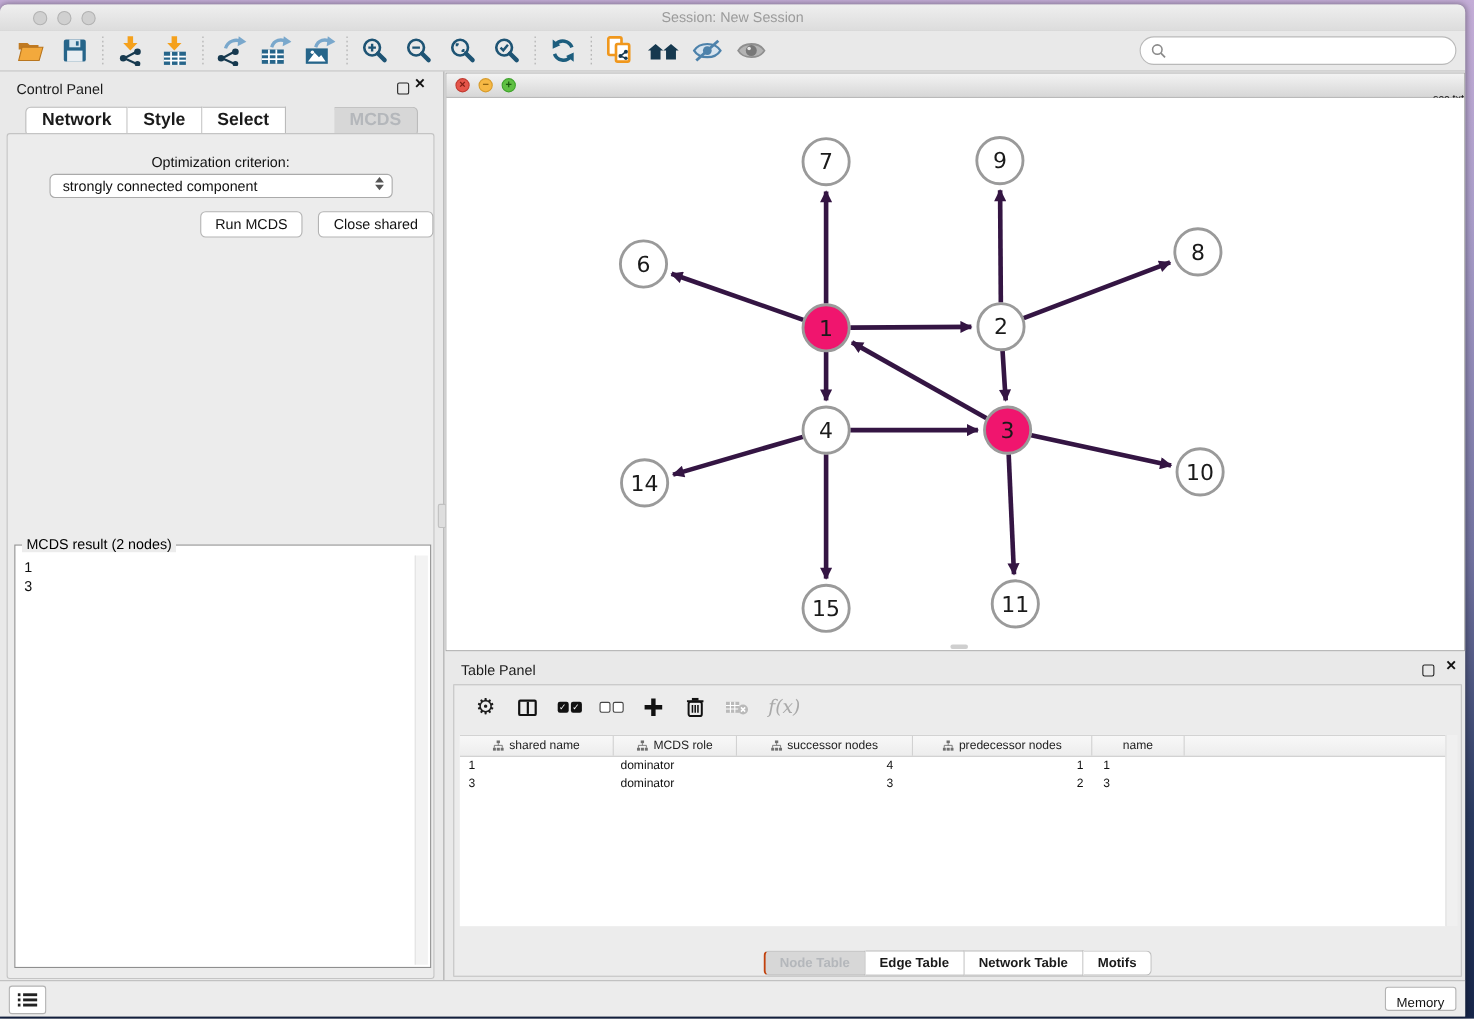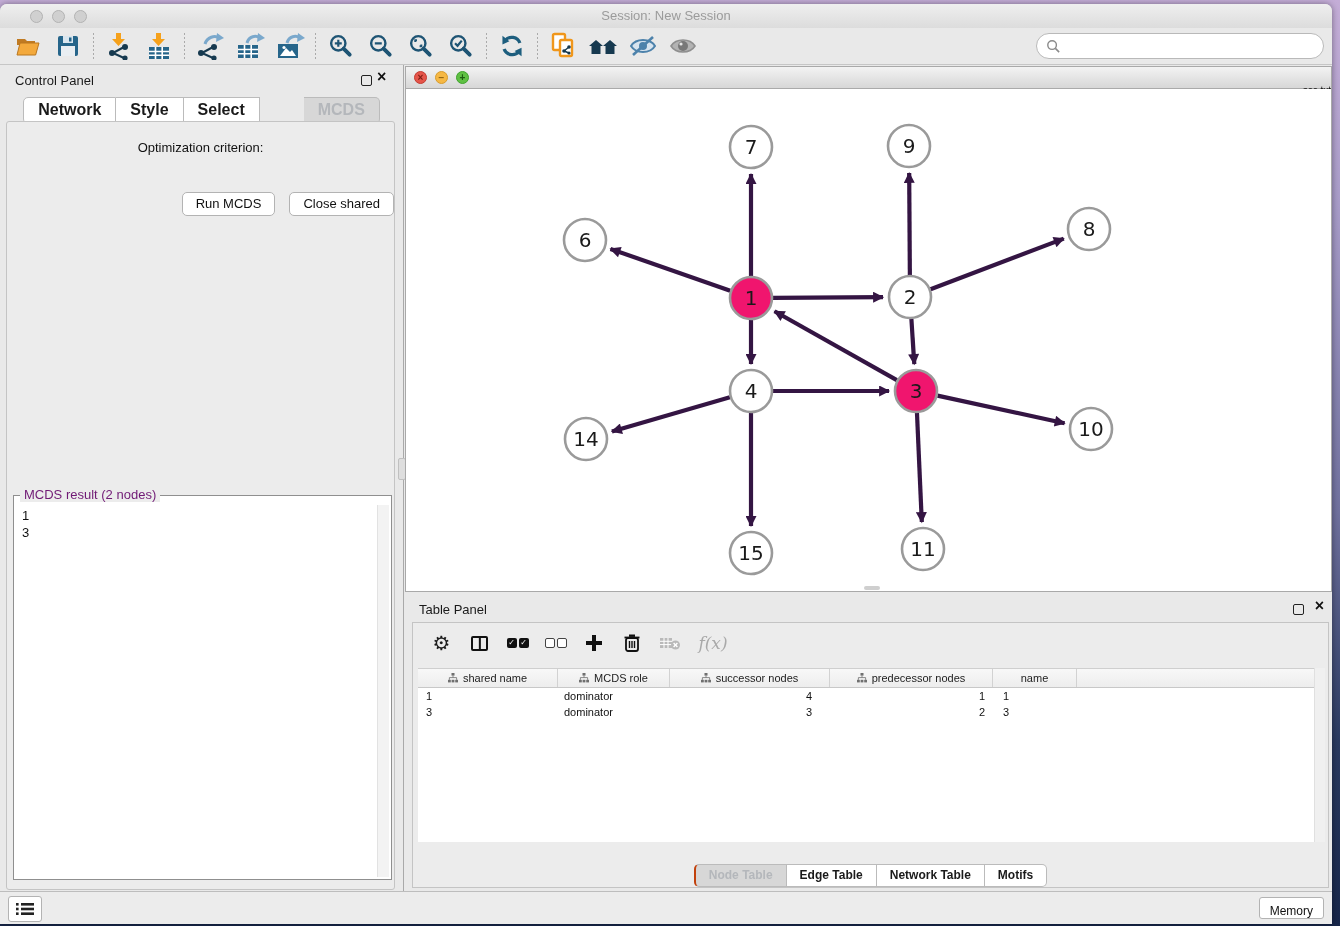--- a/index.html
+++ b/index.html
@@ -39,21 +39,21 @@
   .dropdown{position:absolute;left:38px;top:36px;width:312px;height:22px;background:#fff;border:1px solid #aaa;
     border-radius:5px;display:flex;align-items:center;box-sizing:border-box;padding-left:11px;font-size:13px;color:#111;}
   .dd-chevrons{position:absolute;right:7px;top:2px;display:flex;flex-direction:column;gap:2px;}
   .dd-chevrons i{width:0;height:0;border-left:4px solid transparent;border-right:4px solid transparent;display:block;}
   .dd-up{border-bottom:5px solid #555;}
   .dd-down{border-top:5px solid #555;}
   .btn-row{position:absolute;left:0;top:70px;width:100%;display:flex;justify-content:flex-end;gap:14px;}
   .mac-btn{background:#fff;border:1px solid #b3b3b3;border-radius:5px;font-size:13px;color:#111;
     padding:3px 13px 4px;font-family:inherit;}
   .result-box{position:absolute;left:6px;top:373px;width:377px;height:383px;border:1px solid #8f8f8f;background:#fff;}
-  .result-legend{position:absolute;left:6px;top:-9px;background:#ececec;padding:0 4px;font-size:13px;color:#701a75;}
+  .result-legend{position:absolute;left:6px;top:-9px;background:#ececec;padding:0 4px;font-size:13px;color:#000000;}
   .result-inner{position:absolute;left:2px;top:9px;right:14px;bottom:2px;background:#fff;
     font-size:13px;color:#111;padding:2px 0 0 6px;line-height:17px;}
   .result-scroll{position:absolute;top:9px;right:2px;bottom:2px;width:11px;background:#f3f3f3;border-left:1px solid #e2e2e2;}
   
   .net-window{position:absolute;left:405px;top:62px;width:927px;height:526px;background:#fff;
     border:1px solid #a9a9a9;box-sizing:border-box;}
   .net-titlebar{position:absolute;left:0;top:0;width:100%;height:22px;
     background:linear-gradient(#f3f3f3,#d7d7d7);border-bottom:1px solid #aaa;box-sizing:border-box;}
   .nt-btn{position:absolute;top:4px;width:13px;height:13px;border-radius:50%;box-sizing:border-box;
     font-size:10px;font-weight:bold;text-align:center;line-height:11px;}
@@ -276,20 +276,27 @@
       <span class="close-x" style="left:377px">×</span>
     </div>
     <div class="cp-tabs" id="cp-tabs">
         <div class="tab">Network</div>
         <div class="tab">Style</div>
         <div class="tab">Select</div>
         <div class="tab active">MCDS</div>
       </div>
     <div class="cp-content">
       <div class="opt-label">Optimization criterion:</div>
+      <div class="dropdown">
+        <span>strongly connected component</span>
+        <span class="dd-chevrons">
+            <i class="dd-up"></i>
+            <i class="dd-down"></i>
+          </span>
+      </div>
       <div class="btn-row">
         <button class="mac-btn">Run MCDS</button>
         <button class="mac-btn">Close shared</button>
       </div>
       <div class="result-box">
         <span class="result-legend">MCDS result (2 nodes)</span>
         <div class="result-inner" id="result-lines">
             <div>1</div>
             <div>3</div>
           </div>

